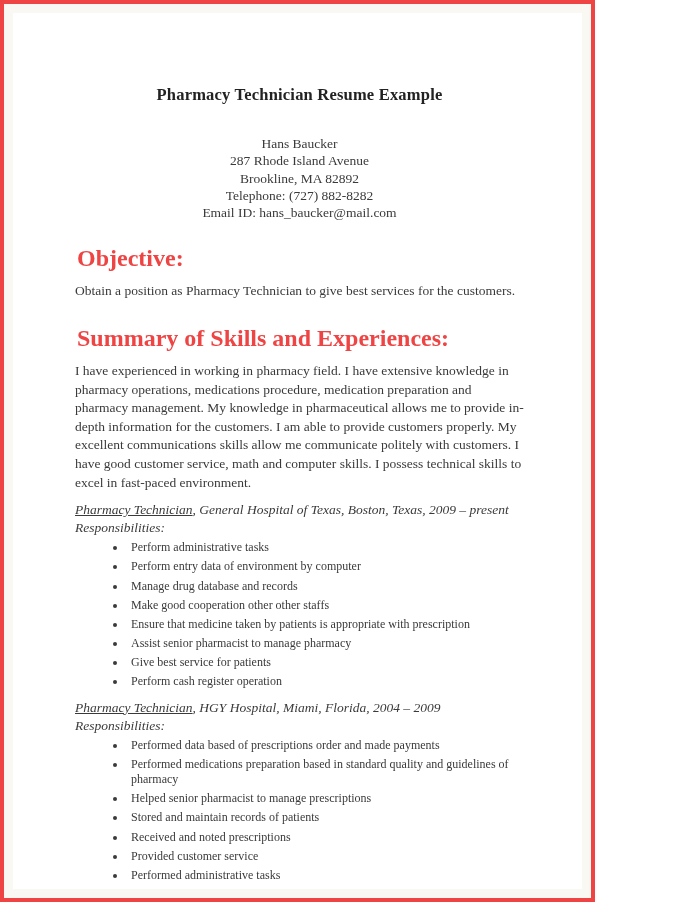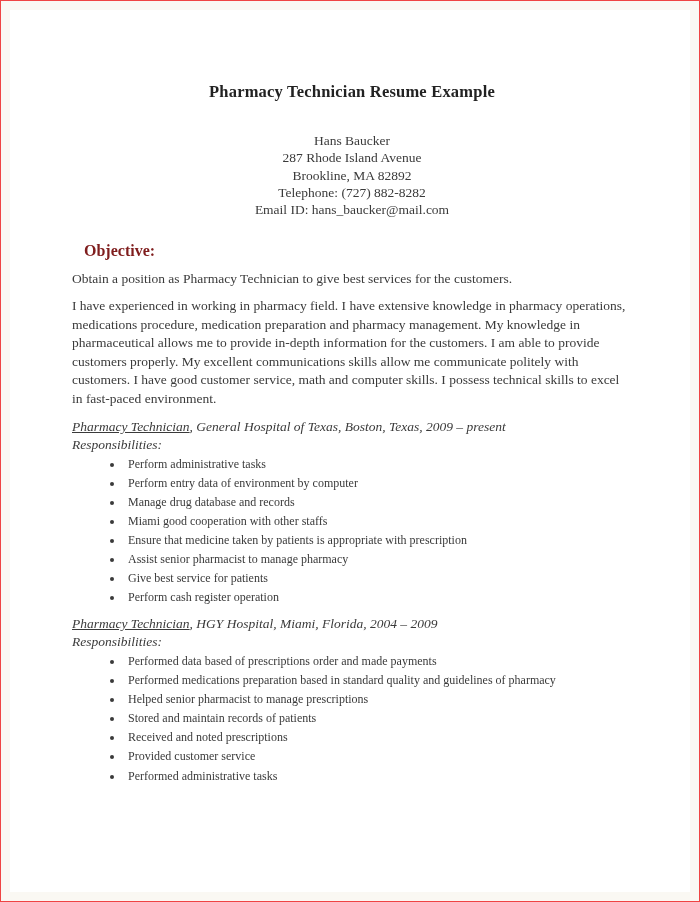--- a/index.html
+++ b/index.html
@@ -1,25 +1,25 @@
 <!DOCTYPE html>
 <html><head>
 <meta charset="utf-8">
 <style>
   html, body {
     margin: 0;
     padding: 0;
     background: #ffffff;
   }
   .frame {
-    width: 700px;
+    width: 595px;
     height: 902px;
     box-sizing: border-box;
     background: #faf8f3;
-    border: 1px solid #ef4444;
+    border: 4px solid #ef4444;
     padding: 9px;
   }
   .sheet {
     width: 100%;
     height: 100%;
     box-sizing: border-box;
     background: #ffffff;
     font-family: "Liberation Serif", serif;
     color: #3a3a3a;
     padding: 72px 58px 20px 62px;
@@ -34,24 +34,24 @@
     letter-spacing: 0.2px;
   }
   .contact {
     text-align: center;
     font-size: 13.5px;
     line-height: 1.28;
     margin-bottom: 10px;
   }
   .contact div { margin: 0; }
   h2.section-heading {
-    font-size: 16px;
+    font-size: 24px;
     font-weight: bold;
-    color: #7f1d1d;
-    margin: 24px 0 10px 12px;
+    color: #ef4444;
+    margin: 24px 0 10px 2px;
   }
   p.body-text {
     font-size: 13.5px;
     line-height: 1.38;
     margin: 0 0 8px 0;
   }
   .job-line {
     font-size: 13.5px;
     font-style: italic;
     margin: 10px 0 2px 0;
@@ -89,32 +89,33 @@
       <div>Hans Baucker</div>
       <div>287 Rhode Island Avenue</div>
       <div>Brookline, MA 82892</div>
       <div>Telephone: (727) 882-8282</div>
       <div>Email ID: hans_baucker@mail.com</div>
     </div>
 
     <h2 class="section-heading">Objective:</h2>
     <p class="body-text">Obtain a position as Pharmacy Technician to give best services for the customers.</p>
 
+    <h2 class="section-heading">Summary of Skills and Experiences:</h2>
     <p class="body-text">I have experienced in working in pharmacy field. I have extensive knowledge in pharmacy operations, medications procedure, medication preparation and pharmacy management. My knowledge in pharmaceutical allows me to provide in-depth information for the customers. I am able to provide customers properly. My excellent communications skills allow me communicate politely with customers. I have good customer service, math and computer skills. I possess technical skills to excel in fast-paced environment.</p>
 
 
     <div class="job-line">
       <span class="job-link">Pharmacy Technician</span><span>, General Hospital of Texas, Boston, Texas, 2009 – present</span>
     </div>
     <div class="resp-label">Responsibilities:</div>
     <ul class="resp-list">
       <li>Perform administrative tasks</li>
       <li>Perform entry data of environment by computer</li>
       <li>Manage drug database and records</li>
-      <li>Miami good cooperation with other staffs</li>
+      <li>Make good cooperation other other staffs</li>
       <li>Ensure that medicine taken by patients is appropriate with prescription</li>
       <li>Assist senior pharmacist to manage pharmacy</li>
       <li>Give best service for patients</li>
       <li>Perform cash register operation</li>
     </ul>
 
     <div class="job-line">
       <span class="job-link">Pharmacy Technician</span><span>, HGY Hospital, Miami, Florida, 2004 – 2009</span>
     </div>
     <div class="resp-label">Responsibilities:</div>

